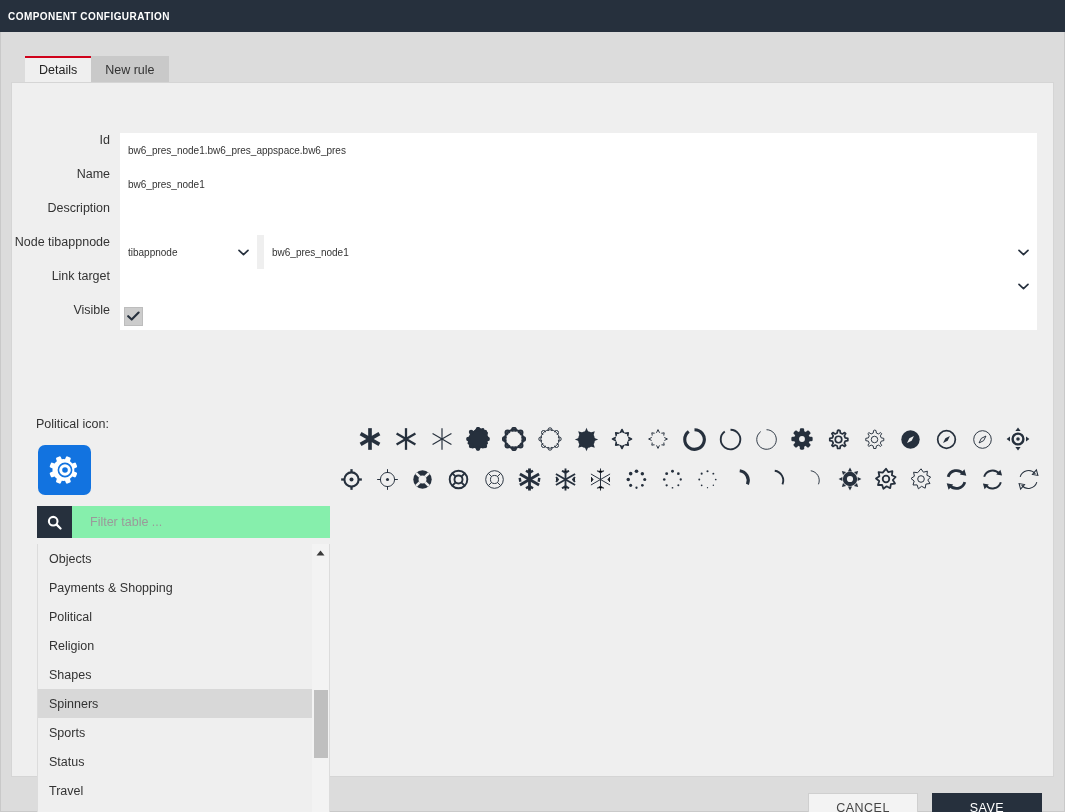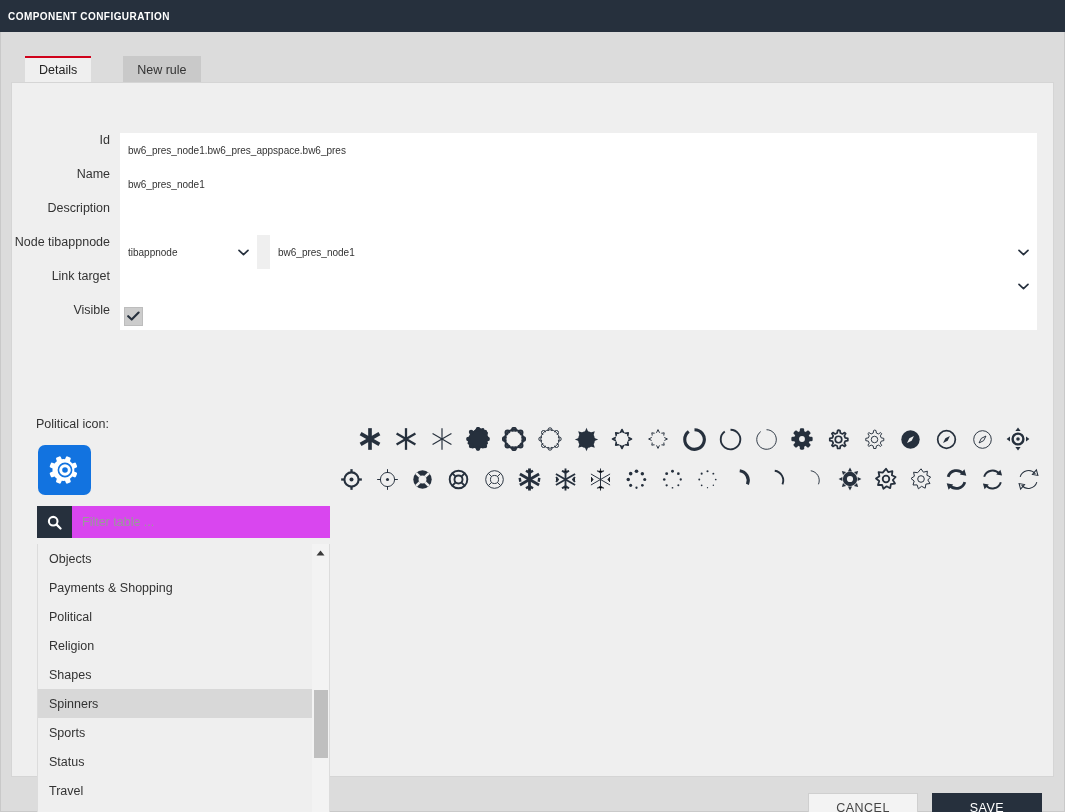--- a/index.html
+++ b/index.html
@@ -38,21 +38,21 @@
     background: #dcdcdc;
     border-left: 1px solid #c9c9c9;
     border-right: 1px solid #c9c9c9;
     border-bottom: 1px solid #c9c9c9;
   }
 
   
   .tabstrip {
     position: absolute; left: 24px; top: 24px;
     height: 26px;
-    display: flex; align-items: flex-end; gap: 32px;
+    display: flex; align-items: flex-end;
   }
   .tab {
     height: 26px;
     padding: 0 14px;
     display: flex; align-items: center; justify-content: center;
     font-size: 12.5px;
     color: #333333;
     background: #c9c9c9;
     border-top: 2px solid transparent;
     cursor: pointer;
@@ -94,21 +94,21 @@
     display: flex; align-items: center;
     padding: 17px 8px;
     font-size: 10px;
     color: #333333;
     flex: 1;
     margin-right: 18px;
     position: relative;
     overflow: hidden;
   }
   .finput.sel { justify-content: space-between; cursor: pointer; }
-  .sel-split { display: flex; flex: 1; margin-right: 18px; gap: 13px; }
+  .sel-split { display: flex; flex: 1; margin-right: 18px; gap: 7px; }
   .sel-small {
     width: 137px; flex: none; margin-right: 0;
     justify-content: space-between; cursor: pointer;
   }
   .sel-big { flex: 1; margin-right: 0; }
   .chev {
     width: 11px; height: 7px;
     flex: none;
     display: block;
   }
@@ -148,22 +148,22 @@
   }
   .filter-btn {
     width: 35px; background: #26303d;
     display: flex; align-items: center; justify-content: center;
     cursor: pointer;
   }
   .filter-btn svg { width: 15px; height: 15px; display: block; }
   .filter-input {
     flex: 1;
     border: none; outline: none;
-    background: #d946ef;
-    padding: 0 10px;
+    background: #86efac;
+    padding: 0 18px;
     font-size: 12.5px;
     color: #333333;
     font-family: "Liberation Sans", sans-serif;
   }
   .filter-input::placeholder { color: #9a9a9a; }
 
   
   .listbox {
     position: absolute; left: 25px; top: 461px;
     width: 293px; height: 284px;

